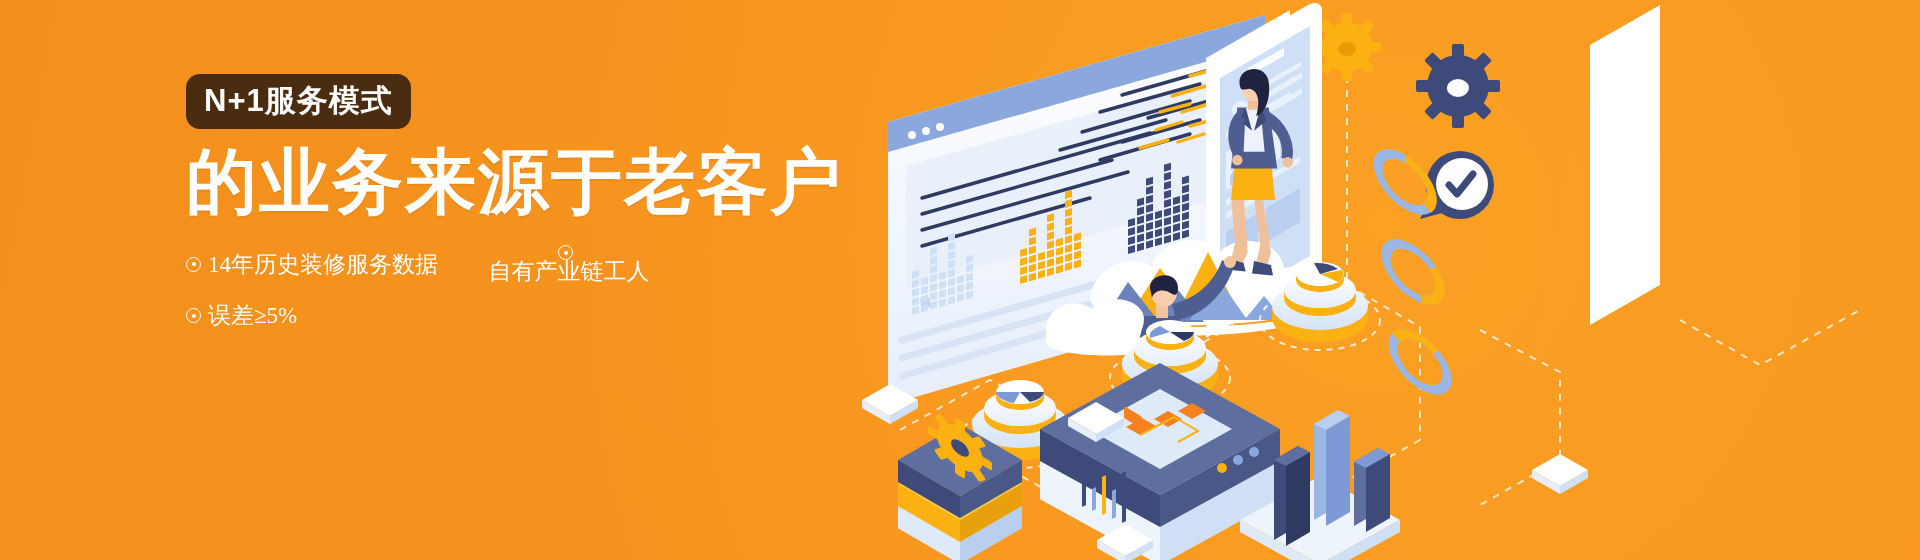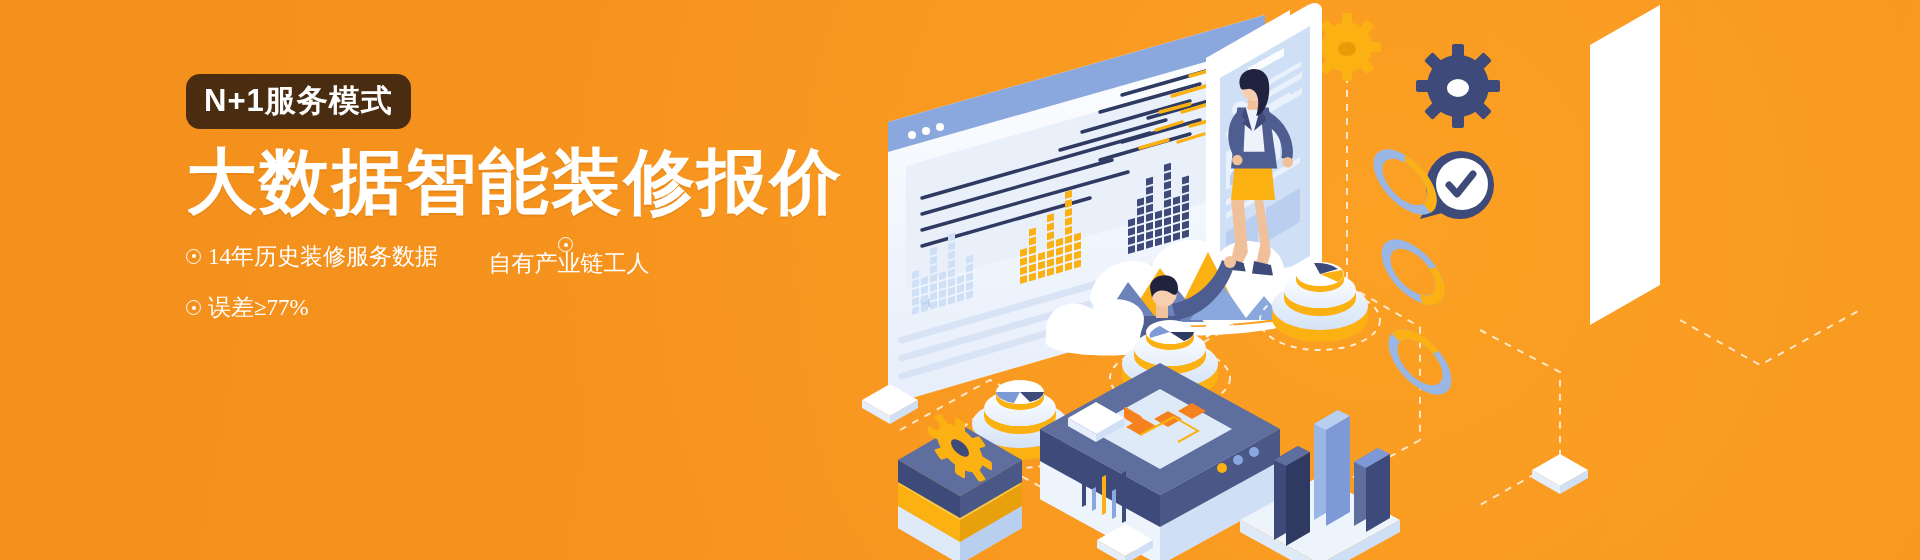--- a/index.html
+++ b/index.html
@@ -48,21 +48,21 @@
     color: #ffffff;
     font-size: 71px;
     line-height: 1;
     font-weight: 800;
     letter-spacing: 2px;
     white-space: nowrap;
     text-shadow: 0 2px 0 rgba(180,95,10,0.18);
     font-family: "Liberation Sans", sans-serif;
   }
   .features {
-    margin-top: 20px;
+    margin-top: 28px;
     display: flex;
     flex-wrap: wrap;
     width: 520px;
   }
   .feature {
     color: #ffffff;
     font-size: 23px;
     line-height: 1;
     font-family: "Liberation Serif", serif;
     margin-bottom: 21px;
@@ -630,30 +630,30 @@
       <g transform="translate(700,470)">
         <path d="M-28 0 L0 -16 L28 0 L0 16 Z" fill="#ffffff"></path>
         <path d="M-28 0 L0 16 L0 24 L-28 8 Z" fill="#e6eefb"></path>
         <path d="M0 16 L28 0 L28 8 L0 24 Z" fill="#cfe0f6"></path>
       </g>
     </svg>
   </div>
 
   <div class="text-block">
     <div class="badge">N+1服务模式</div>
-    <div class="headline">大数据智能装修报价</div>
+    <div class="headline">的业务来源于老客户</div>
 
     <div class="features">
       <div class="feature feat-col-a">
         <span class="dot"></span>
         <span>14年历史装修服务数据</span>
       </div>
       <div class="feature feat-col-b">
         <span class="dot"></span>
         <span>自有产业链工人</span>
       </div>
       <div class="feature feat-col-a">
         <span class="dot"></span>
-        <span>误差≥77%</span>
+        <span>误差≥5%</span>
       </div>
     </div>
   </div>
 </div>
 
 </body></html>

